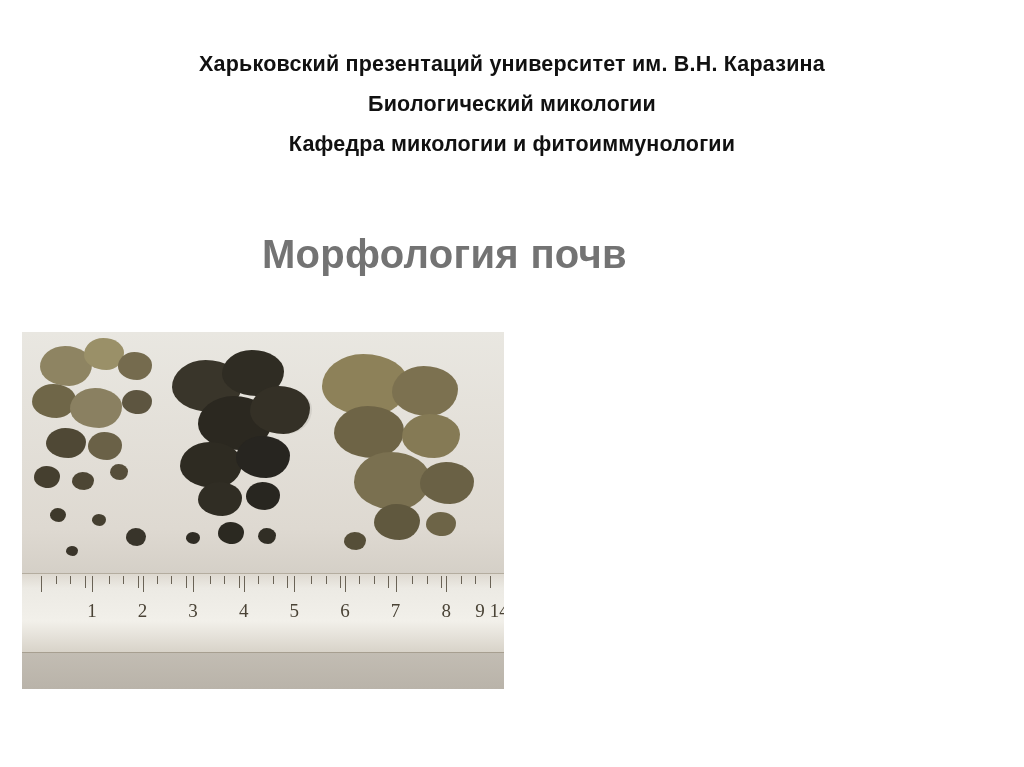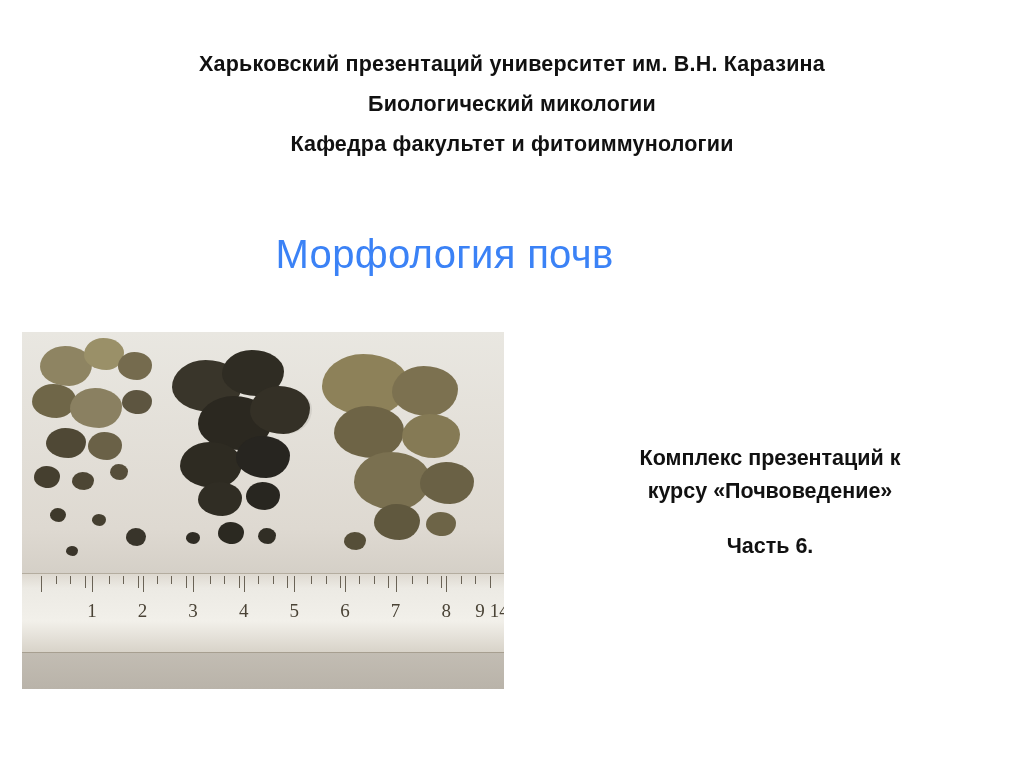--- a/index.html
+++ b/index.html
@@ -39,22 +39,22 @@
   }
 
   
   .main-title {
     position: absolute;
     top: 232px;
     left: 0;
     width: 889px;
     text-align: center;
     font-size: 40px;
-    font-weight: normal;
-    color: #3b82f6;
+    font-weight: bold;
+    color: #737373;
     letter-spacing: 0.3px;
   }
 
   
   .photo {
     position: absolute;
     left: 22px;
     top: 332px;
     width: 482px;
     height: 357px;
@@ -130,21 +130,21 @@
   }
 </style>
 </head>
 <body>
 
 <div class="slide">
 
   <div class="header">
     <div class="line">Харьковский презентаций университет им. В.Н. Каразина</div>
     <div class="line">Биологический микологии</div>
-    <div class="line">Кафедра факультет и фитоиммунологии</div>
+    <div class="line">Кафедра микологии и фитоиммунологии</div>
   </div>
 
   <div class="main-title">Морфология почв</div>
 
   <div class="photo">
     <div class="bg"></div>
 
     <div class="clump" style="left:18px;  top:14px;  width:52px;  height:40px; background:#8e8462;"></div>
     <div class="clump" style="left:62px;  top:6px;   width:40px;  height:32px; background:#9a9068;"></div>
     <div class="clump" style="left:96px;  top:20px;  width:34px;  height:28px; background:#756b4e;"></div>
@@ -231,19 +231,14 @@
         <span style="left:56.5%;">5</span>
         <span style="left:67%;">6</span>
         <span style="left:77.5%;">7</span>
         <span style="left:88%;">8</span>
         <span style="left:95%;">9</span>
         <span style="left:99%;">14</span>
       </div>
     </div>
   </div>
 
-  <div class="side-text">
-    <div>Комплекс презентаций  к</div>
-    <div>курсу «Почвоведение»</div>
-    <div class="part">Часть 6.</div>
-  </div>
 
 </div>
 
 </body></html>

